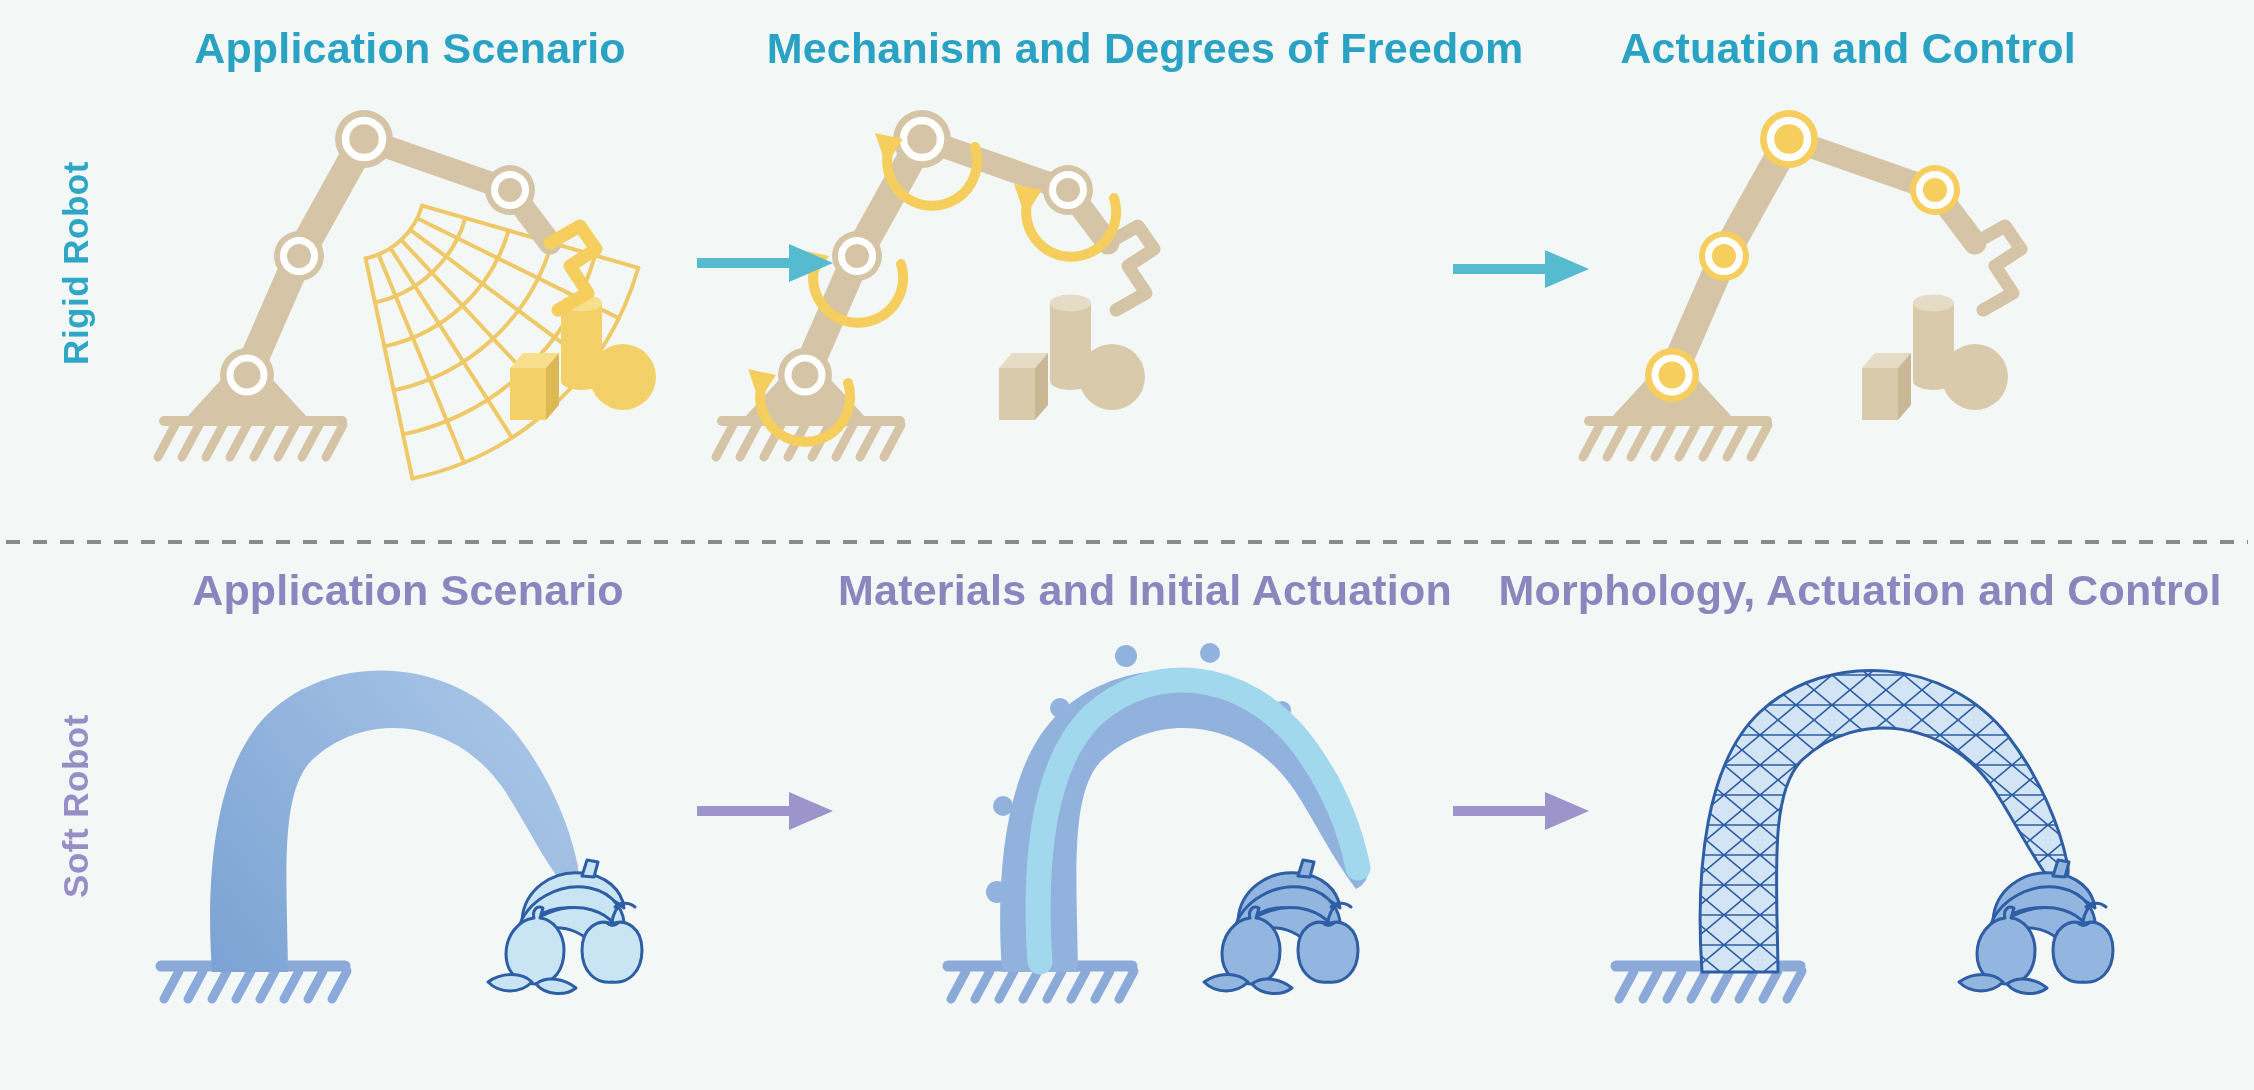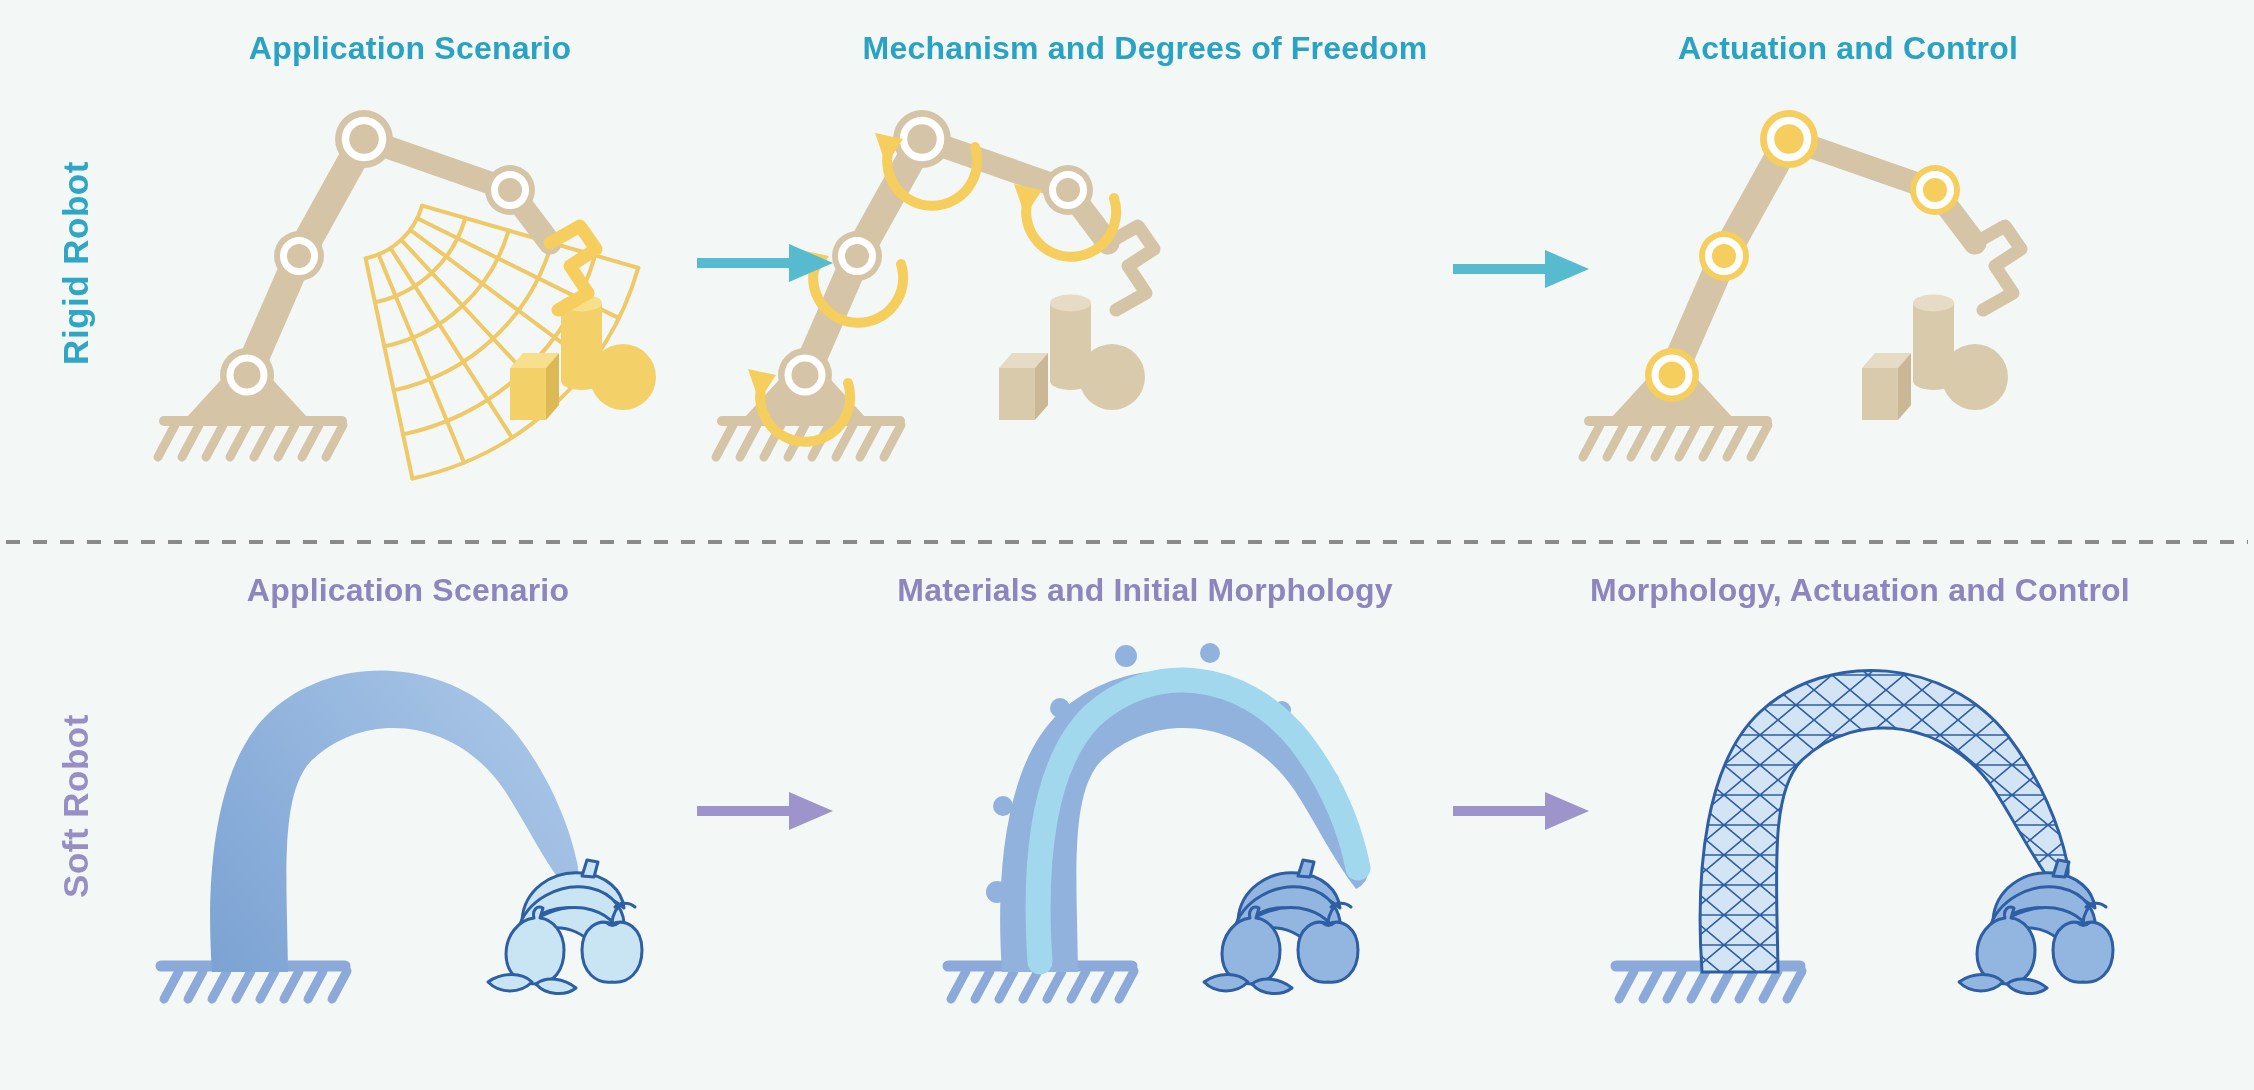--- a/index.html
+++ b/index.html
@@ -4,21 +4,21 @@
 <style>
   html,body{margin:0;padding:0;background:#e8eeec;}
   .canvas{
     position:relative;width:2254px;height:1090px;overflow:hidden;
     background:#f3f8f6;font-family:"Liberation Sans",sans-serif;
     user-select:none;
   }
   .art{position:absolute;left:0;top:0;width:2254px;height:1090px;display:block;}
   .heading{
     position:absolute;width:800px;text-align:center;
-    font-size:32px;font-weight:600;letter-spacing:.2px;line-height:40px;
+    font-size:43px;font-weight:600;letter-spacing:.2px;line-height:40px;
   }
   .h-rigid{color:#2aa2c3;}
   .h-soft{color:#8d85be;}
   .row-label{
     position:absolute;width:300px;height:46px;text-align:center;
     font-size:35px;font-weight:bold;line-height:46px;letter-spacing:.5px;
     transform:rotate(-90deg);transform-origin:center center;
   }
   .lab-rigid{color:#2fa6c5;}
   .lab-soft{color:#978ec5;}
@@ -207,16 +207,16 @@
 
   <div class="row-label lab-rigid" style="left:-74px;top:240px;">Rigid Robot</div>
 
   <div class="row-label lab-soft" style="left:-74px;top:783px;">Soft Robot</div>
 
   <div class="heading h-rigid" style="left:10px;top:28px;">Application Scenario</div>
   <div class="heading h-rigid" style="left:1448px;top:28px;">Actuation and Control</div>
   <div class="heading h-rigid" style="left:745px;top:28px;">Mechanism and Degrees of Freedom</div>
 
   <div class="heading h-soft" style="left:8px;top:570px;">Application Scenario</div>
-  <div class="heading h-soft" style="left:745px;top:570px;">Materials and Initial Morphology</div>
+  <div class="heading h-soft" style="left:745px;top:570px;">Materials and Initial Actuation</div>
   <div class="heading h-soft" style="left:1460px;top:570px;">Morphology, Actuation and Control</div>
 
 </div>
 
 </body></html>

